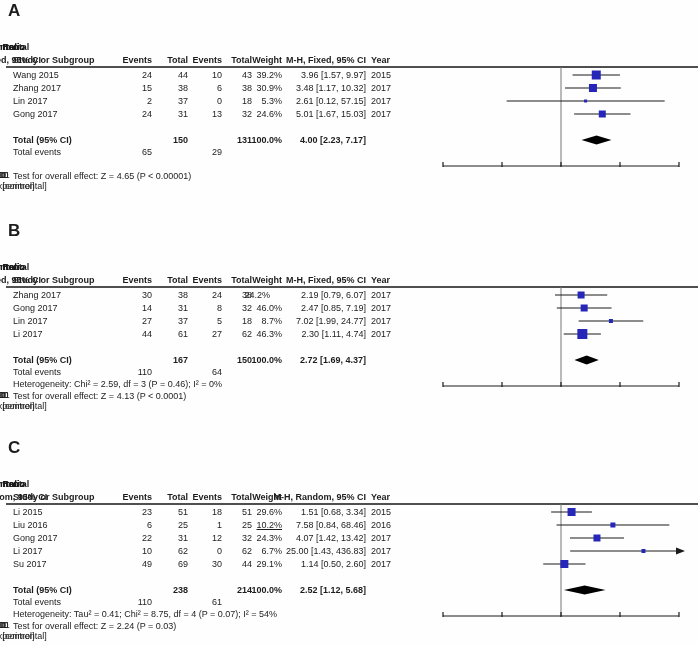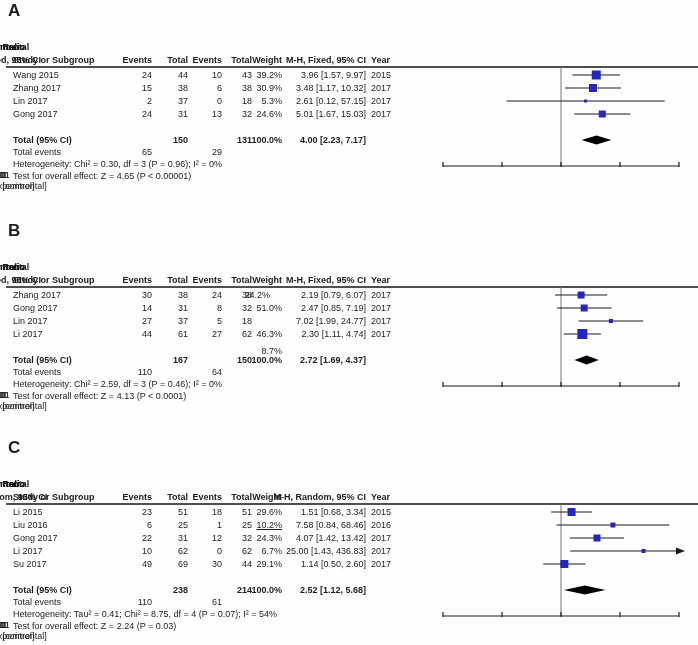--- a/index.html
+++ b/index.html
@@ -67,21 +67,20 @@
     <div class="t" style="top: 109px; right: 332px;">5.01 [1.67, 15.03]</div>
     <div class="t" style="top: 109px; left: 371px;">2017</div>
     <div class="t b" style="top: 135px; left: 13px;">Total (95% CI)</div>
     <div class="t b" style="top: 135px; right: 510px;">150</div>
     <div class="t b" style="top: 135px; right: 446px;">131</div>
     <div class="t b" style="top: 135px; right: 416px;">100.0%</div>
     <div class="t b" style="top: 135px; right: 332px;">4.00 [2.23, 7.17]</div>
     <div class="t" style="top: 147px; left: 13px;">Total events</div>
     <div class="t" style="top: 147px; right: 546px;">65</div>
     <div class="t" style="top: 147px; right: 476px;">29</div>
-    <div class="t" style="top: 159px; left: 13px;">Heterogeneity: Chi² = 0.30, df = 3 (P = 0.96); I² = 0%</div>
     <div class="t" style="top: 171px; left: 13px;">Test for overall effect: Z = 4.65 (P &lt; 0.00001)</div>
     <div class="t c" style="top: 170px; left: -109px; width: 220px;">0.01</div>
     <div class="t c" style="top: 170px; left: -109px; width: 220px;">0.1</div>
     <div class="t c" style="top: 170px; left: -109px; width: 220px;">1</div>
     <div class="t c" style="top: 170px; left: -109px; width: 220px;">10</div>
     <div class="t c" style="top: 170px; left: -109px; width: 220px;">100</div>
     <div class="t c" style="top: 181px; left: -109px; width: 220px;">Favours [experimental]</div>
     <div class="t c" style="top: 181px; left: -109px; width: 220px;">Favours [control]</div>
     <svg width="698" height="220">
       <line x1="561" y1="67" x2="561" y2="166" stroke="#777777" stroke-width="1"></line>
@@ -124,29 +123,29 @@
     <div class="t" style="top: 70px; right: 476px;">24</div>
     <div class="t" style="top: 70px; right: 446px;">38</div>
     <div class="t" style="top: 70px; right: 428px;">24.2%</div>
     <div class="t" style="top: 70px; right: 332px;">2.19 [0.79, 6.07]</div>
     <div class="t" style="top: 70px; left: 371px;">2017</div>
     <div class="t" style="top: 83px; left: 13px;">Gong 2017</div>
     <div class="t" style="top: 83px; right: 546px;">14</div>
     <div class="t" style="top: 83px; right: 510px;">31</div>
     <div class="t" style="top: 83px; right: 476px;">8</div>
     <div class="t" style="top: 83px; right: 446px;">32</div>
-    <div class="t" style="top: 83px; right: 416px;">51.0%</div>
+    <div class="t" style="top: 83px; right: 416px;">46.0%</div>
     <div class="t" style="top: 83px; right: 332px;">2.47 [0.85, 7.19]</div>
     <div class="t" style="top: 83px; left: 371px;">2017</div>
     <div class="t" style="top: 96px; left: 13px;">Lin 2017</div>
     <div class="t" style="top: 96px; right: 546px;">27</div>
     <div class="t" style="top: 96px; right: 510px;">37</div>
     <div class="t" style="top: 96px; right: 476px;">5</div>
     <div class="t" style="top: 96px; right: 446px;">18</div>
-    <div class="t" style="top: 96px; right: 416px; margin-top: 30px;">8.7%</div>
+    <div class="t" style="top: 96px; right: 416px;">8.7%</div>
     <div class="t" style="top: 96px; right: 332px;">7.02 [1.99, 24.77]</div>
     <div class="t" style="top: 96px; left: 371px;">2017</div>
     <div class="t" style="top: 109px; left: 13px;">Li 2017</div>
     <div class="t" style="top: 109px; right: 546px;">44</div>
     <div class="t" style="top: 109px; right: 510px;">61</div>
     <div class="t" style="top: 109px; right: 476px;">27</div>
     <div class="t" style="top: 109px; right: 446px;">62</div>
     <div class="t" style="top: 109px; right: 416px;">46.3%</div>
     <div class="t" style="top: 109px; right: 332px;">2.30 [1.11, 4.74]</div>
     <div class="t" style="top: 109px; left: 371px;">2017</div>

